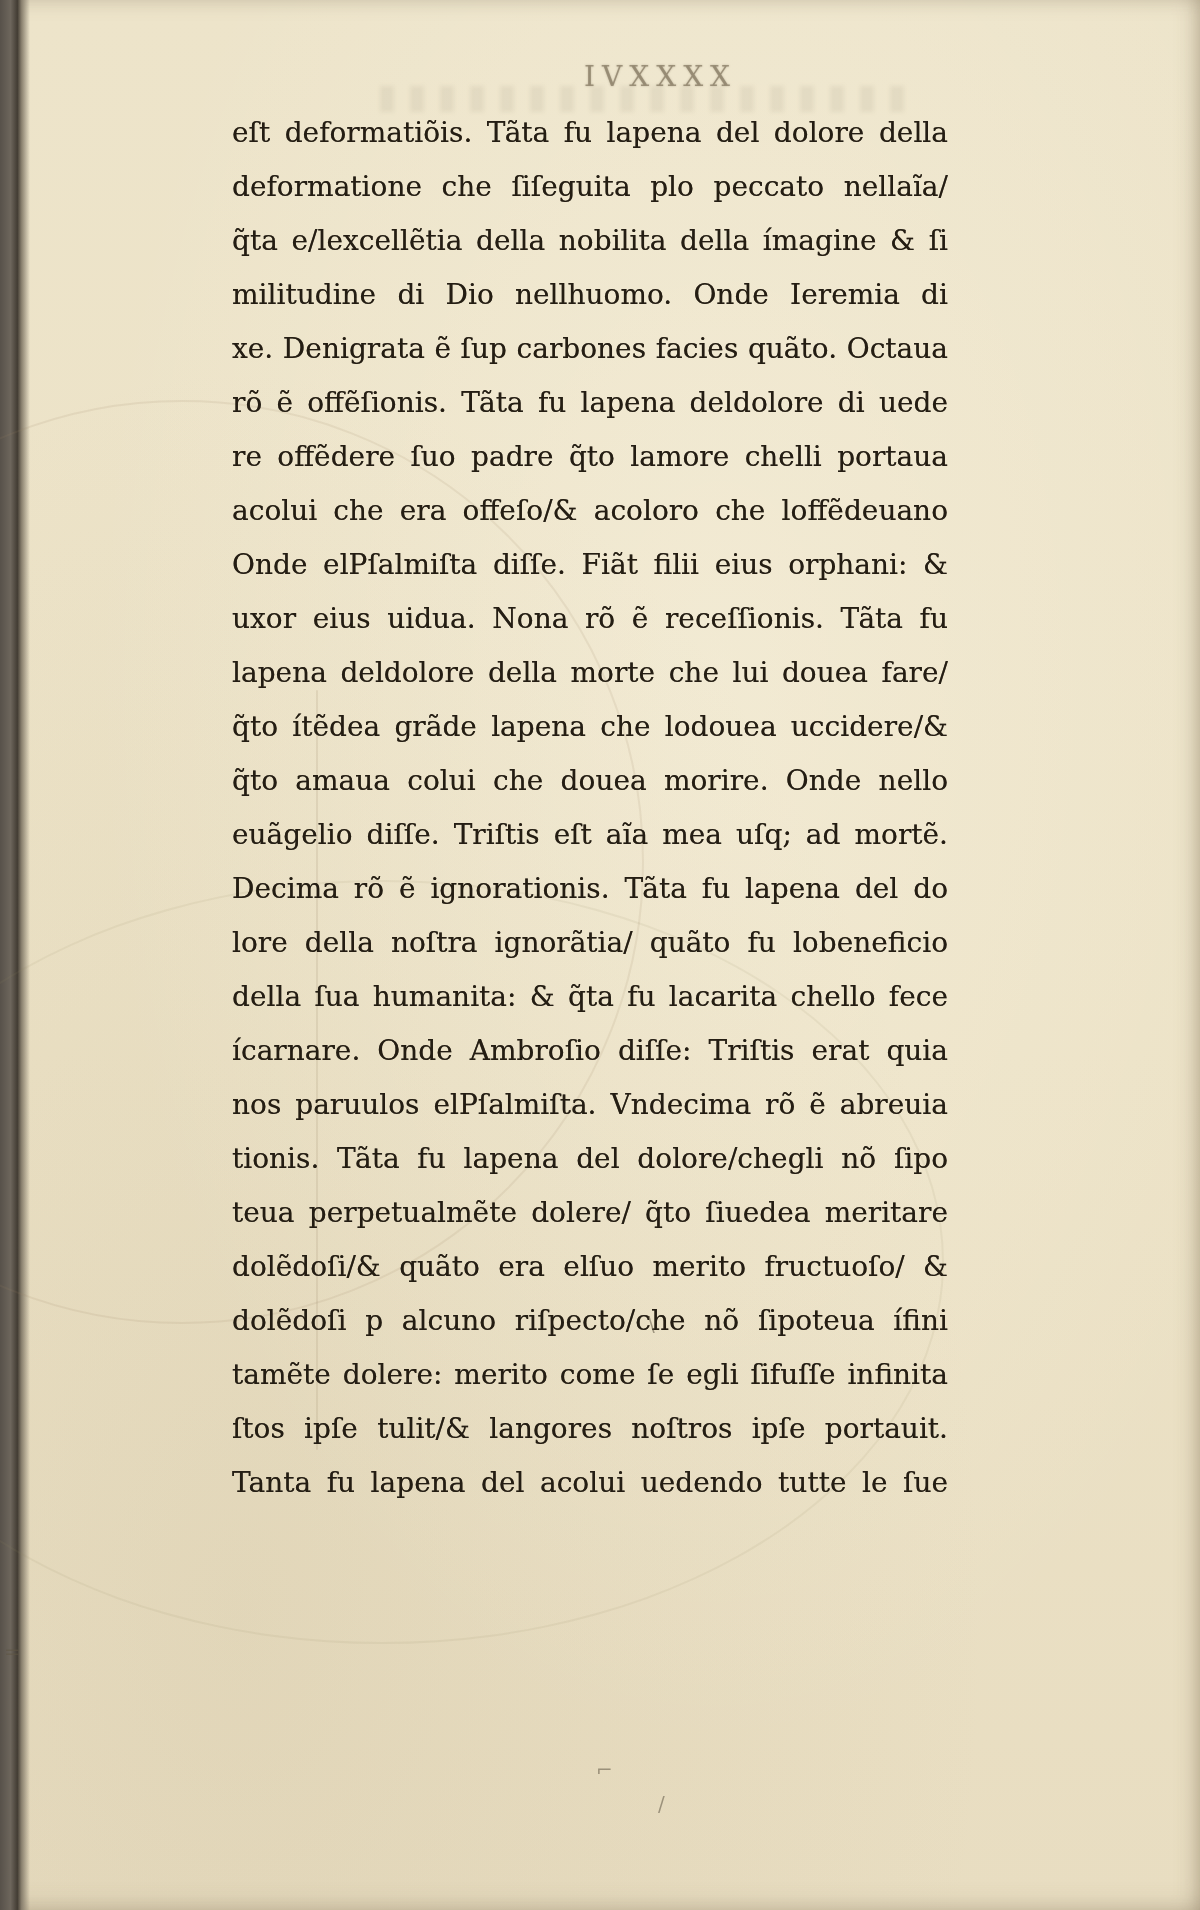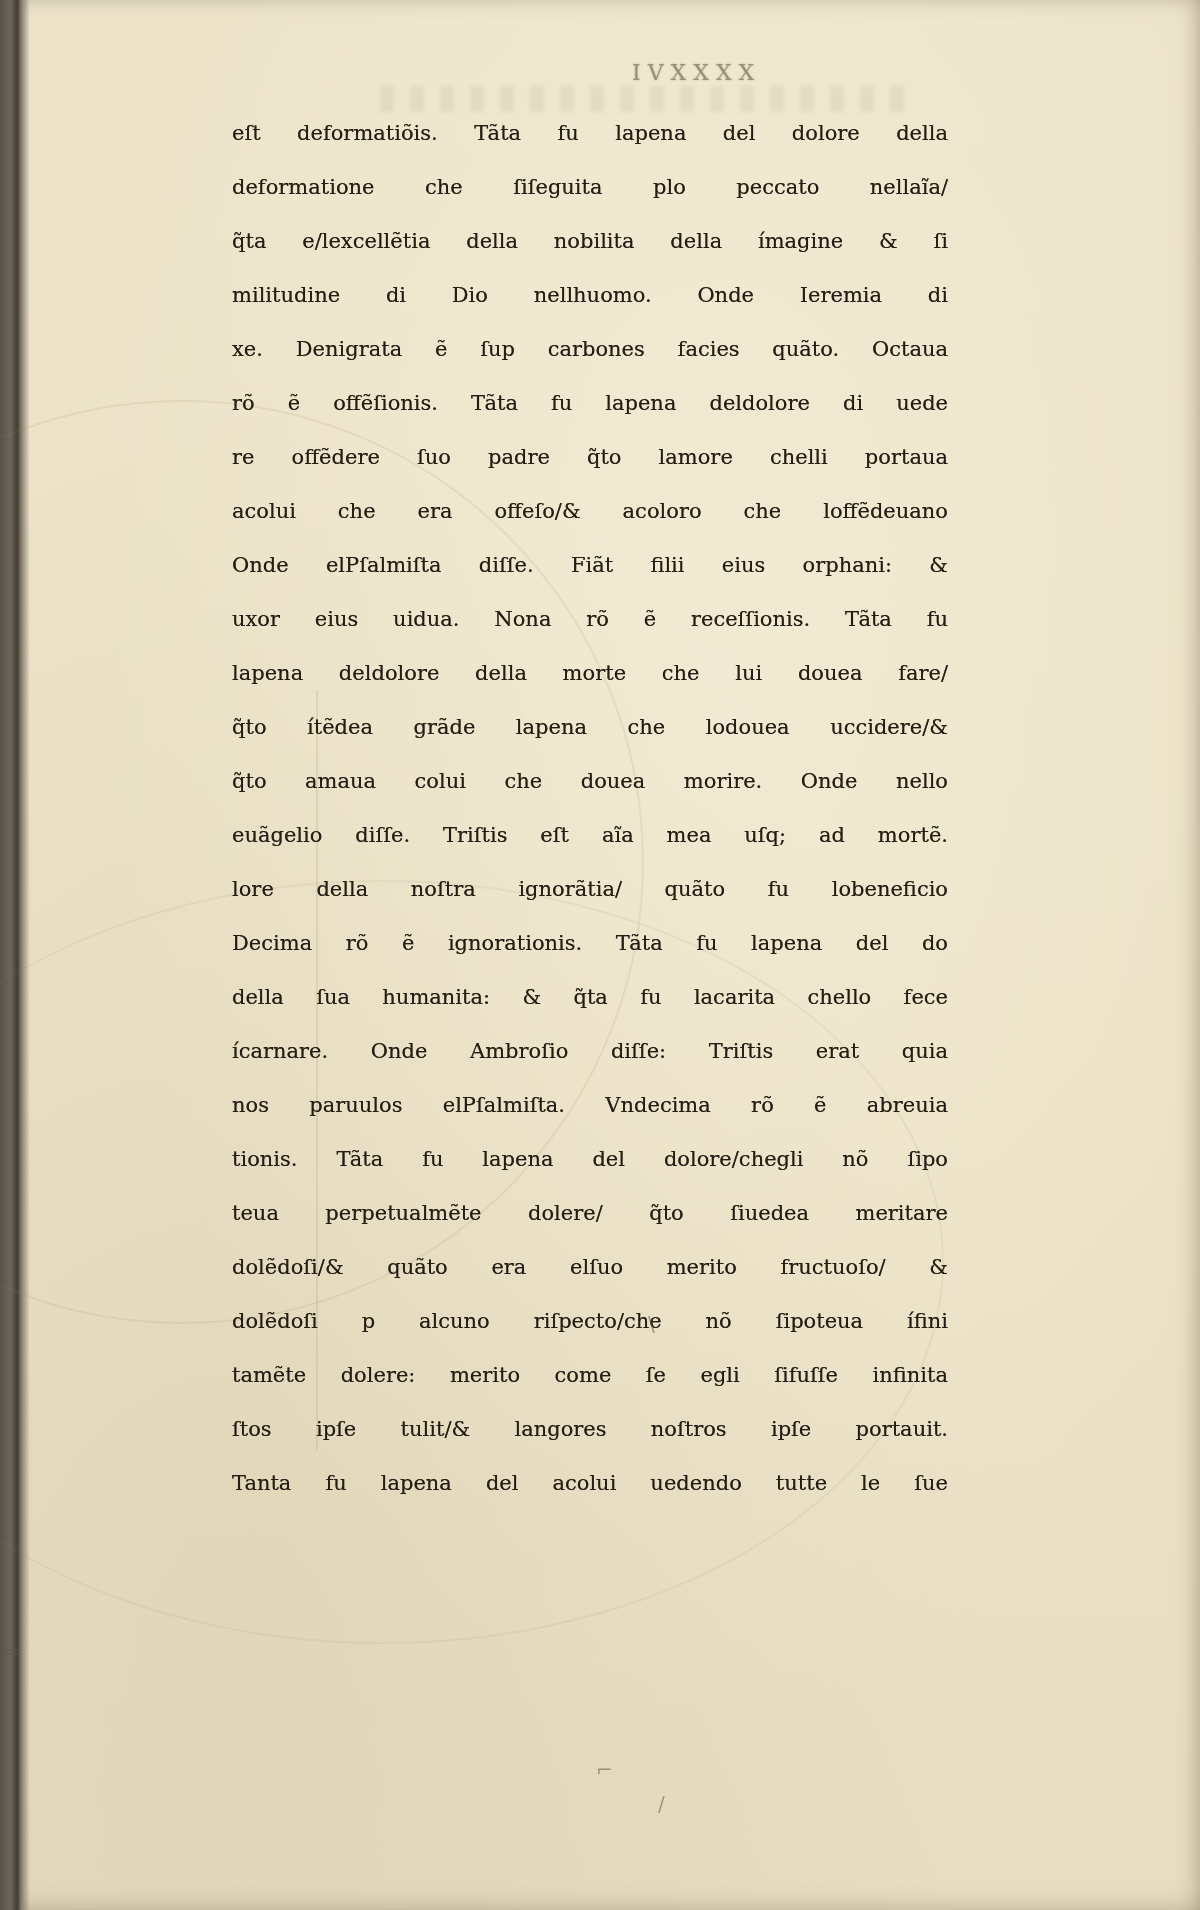--- a/index.html
+++ b/index.html
@@ -29,35 +29,35 @@
   }
   .chain-line{
     position:absolute;width:2px;background:rgba(150,133,100,0.16);
     border-radius:2px;
   }
   .ring{
     position:absolute;border:2px solid rgba(152,135,102,0.13);
     border-radius:50%;
   }
   .folio{
-    position:absolute;left:632px;top:60px;width:230px;
-    font-size:22px;letter-spacing:7px;
+    position:absolute;left:584px;top:60px;width:230px;
+    font-size:28px;letter-spacing:7px;
     color:rgba(125,112,88,0.62);
     text-shadow:0 0 2px rgba(125,112,88,0.45);
     filter:blur(0.4px);
   }
   .show-through{
     position:absolute;left:380px;top:86px;width:540px;height:26px;
     background:repeating-linear-gradient(90deg,
       rgba(130,118,96,0.10) 0 14px, rgba(130,118,96,0) 14px 30px);
     filter:blur(2px);
   }
   .text-block{
     position:absolute;left:232px;top:106px;width:716px;
-    font-size:21px;line-height:54px;
+    font-size:28px;line-height:54px;
     color:#241d13;
     text-shadow:0 0 0.6px rgba(36,29,19,0.65);
   }
   .text-block .line{
     text-align:justify;
     text-align-last:justify;
     white-space:nowrap;
     height:54px;
   }
   .artifact{
@@ -89,22 +89,22 @@
       <div class="line">xe. Denigrata ẽ ſup carbones facies quãto. Octaua</div>
       <div class="line">rõ ẽ offẽſionis. Tãta fu lapena deldolore di uede</div>
       <div class="line">re offẽdere ſuo padre q̃to lamore chelli portaua</div>
       <div class="line">acolui che era offeſo/&amp; acoloro che loffẽdeuano</div>
       <div class="line">Onde elPſalmiſta diſſe. Fiãt filii eius orphani: &amp;</div>
       <div class="line">uxor eius uidua. Nona rõ ẽ receſſionis. Tãta fu</div>
       <div class="line">lapena deldolore della morte che lui douea fare/</div>
       <div class="line">q̃to ítẽdea grãde lapena che lodouea uccidere/&amp;</div>
       <div class="line">q̃to amaua colui che douea morire. Onde nello</div>
       <div class="line">euãgelio diſſe. Triſtis eſt aĩa mea uſq; ad mortẽ.</div>
+      <div class="line">Decima rõ ẽ ignorationis. Tãta fu lapena del do</div>
       <div class="line">lore della noſtra ignorãtia/ quãto fu lobeneficio</div>
-      <div class="line">Decima rõ ẽ ignorationis. Tãta fu lapena del do</div>
       <div class="line">della ſua humanita: &amp; q̃ta fu lacarita chello fece</div>
       <div class="line">ícarnare. Onde Ambroſio diſſe: Triſtis erat quia</div>
       <div class="line">nos paruulos elPſalmiſta. Vndecima rõ ẽ abreuia</div>
       <div class="line">tionis. Tãta fu lapena del dolore/chegli nõ ſipo</div>
       <div class="line">teua perpetualmẽte dolere/ q̃to ſiuedea meritare</div>
       <div class="line">dolẽdoſi/&amp; quãto era elſuo merito fructuoſo/ &amp;</div>
       <div class="line">dolẽdoſi p alcuno riſpecto/che nõ ſipoteua ífini</div>
       <div class="line">tamẽte dolere: merito come ſe egli ſifuſſe infinita</div>
       <div class="line">ſtos ipſe tulit/&amp; langores noſtros ipſe portauit.</div>
       <div class="line">Tanta fu lapena del acolui uedendo tutte le ſue</div>

